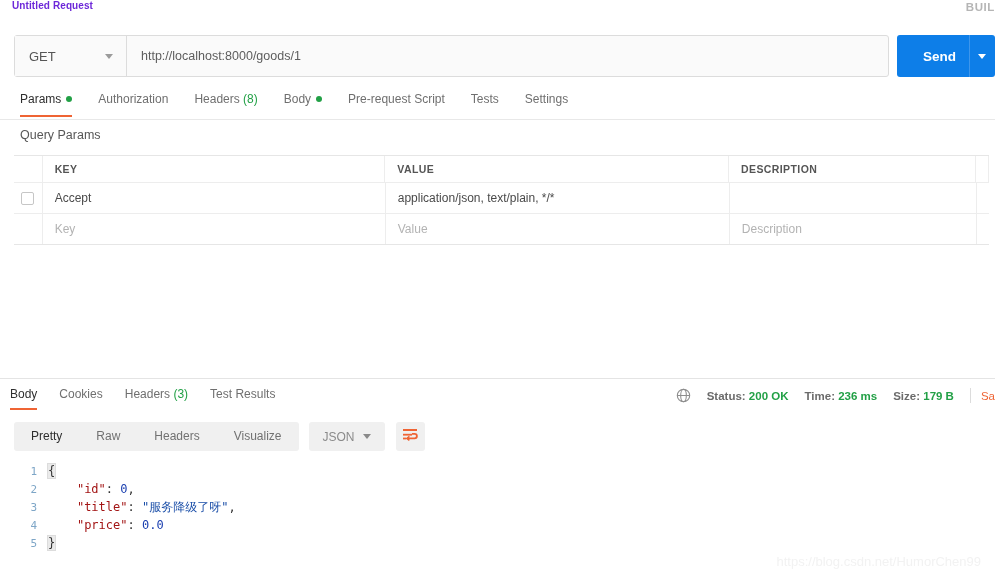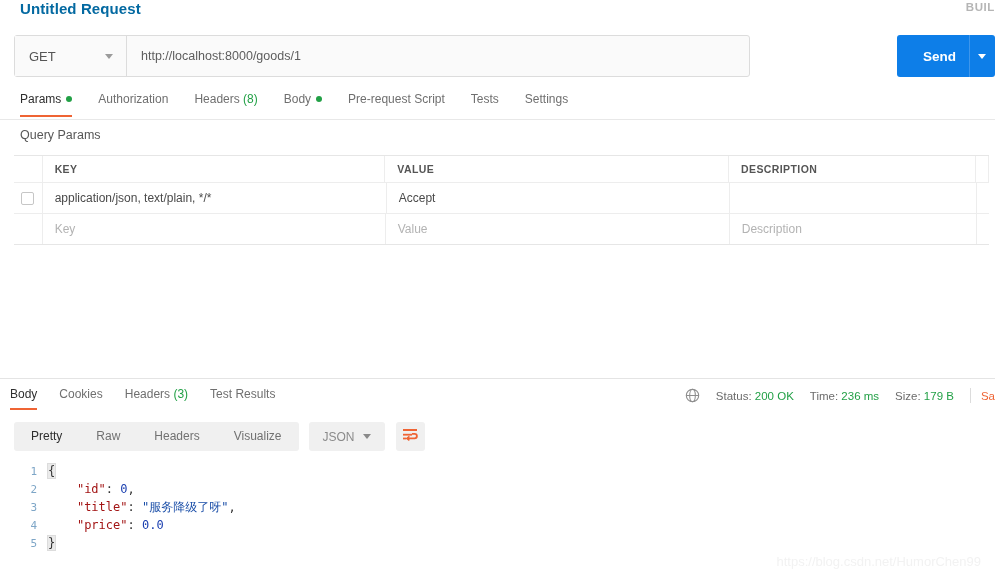--- a/index.html
+++ b/index.html
@@ -14,34 +14,34 @@
     position: relative;
     width: 995px; height: 578px;
     background: #ffffff;
   }
 
   
   .title-row {
     position: absolute; left: 0; top: 0; width: 995px; height: 24px;
   }
   .req-title {
-    position: absolute; left: 20px; top: 0px;
-    font-size: 15px; font-weight: bold; color: #0369a1;
+    position: absolute; left: 12px; top: 0px;
+    font-size: 10px; font-weight: bold; color: #6d28d9;
     letter-spacing: .1px;
   }
   .build-text {
     position: absolute; right: 0px; top: 1px;
     font-size: 11.5px; font-weight: bold; color: #b5b5b5;
     letter-spacing: .6px;
   }
 
   
   .url-bar {
     position: absolute; left: 14px; top: 35px;
-    width: 736px; height: 42px;
+    width: 875px; height: 42px;
     border: 1px solid #dcdcdc; border-radius: 3px;
     background: #fafafa;
     display: flex; align-items: center;
   }
   .method-box {
     width: 112px; height: 100%;
     border-right: 1px solid #dcdcdc;
     display: flex; align-items: center;
     position: relative;
     background: #fafafa;
@@ -128,21 +128,21 @@
     position: absolute; left: 20px; top: 128px;
     font-size: 12.5px; color: #575757;
   }
 
   .ptable {
     position: absolute; left: 14px; top: 155px;
     width: 975px;
     border-top: 1px solid #e6e6e6;
     border-bottom: 1px solid #e6e6e6;
   }
-  .prow { display: flex; height: 31px; align-items: center; }
+  .prow { display: flex; height: 31px; align-items: center; justify-content: flex-end; }
   .prow.head { height: 26px; background:#fff; }
   .prow.body-row { border-top:1px solid #ededed; height: 31px; }
   .pcell {
     height: 100%; display:flex; align-items:center;
     border-right: 1px solid #ededed;
     padding-left: 12px;
     font-size: 12px; color:#4a4a4a;
     overflow:hidden; white-space:nowrap;
   }
   .pcell.chk { width: 29px; padding-left:0; justify-content:center; }
@@ -171,21 +171,21 @@
   }
   .res-tabs .rtab:first-child { margin-left: 10px; }
   .res-tabs .rtab { margin-right: 22px; padding: 2px 0 9px 0; }
 
   .meta {
     position:absolute; right: 0px; top: 388px;
     display:flex; align-items:center; font-size:11.5px; color:#6b6b6b;
     white-space:nowrap;
   }
   .globe { margin-right: 16px; display:flex; align-items:center; }
-  .meta-item { margin-right: 16px; }
+  .meta-item { margin-right: 16px; font-weight: bold; }
   .meta-val { color:#22a046; }
   .meta-div {
     width:1px; height:15px; background:#dcdcdc; margin-right: 10px;
   }
   .save-resp { color:#ef6434; }
 
   
   .body-toolbar {
     position:absolute; left:14px; top:422px;
     display:flex; align-items:center;
@@ -287,22 +287,22 @@
       <div class="pcell k">KEY</div>
       <div class="pcell v">VALUE</div>
       <div class="pcell d">DESCRIPTION</div>
       <div class="pcell tail"></div>
     </div>
     <div id="param-rows">
         <div class="prow body-row">
           <div class="pcell chk">
             <div class="cbox"></div>
           </div>
+          <div class="pcell k">Accept</div>
           <div class="pcell v">application/json, text/plain, */*</div>
-          <div class="pcell k">Accept</div>
           <div class="pcell d ph"></div>
           <div class="pcell tail"></div>
         </div>
         <div class="prow body-row">
           <div class="pcell chk"></div>
           <div class="pcell k ph">Key</div>
           <div class="pcell v ph">Value</div>
           <div class="pcell d ph">Description</div>
           <div class="pcell tail"></div>
         </div>

